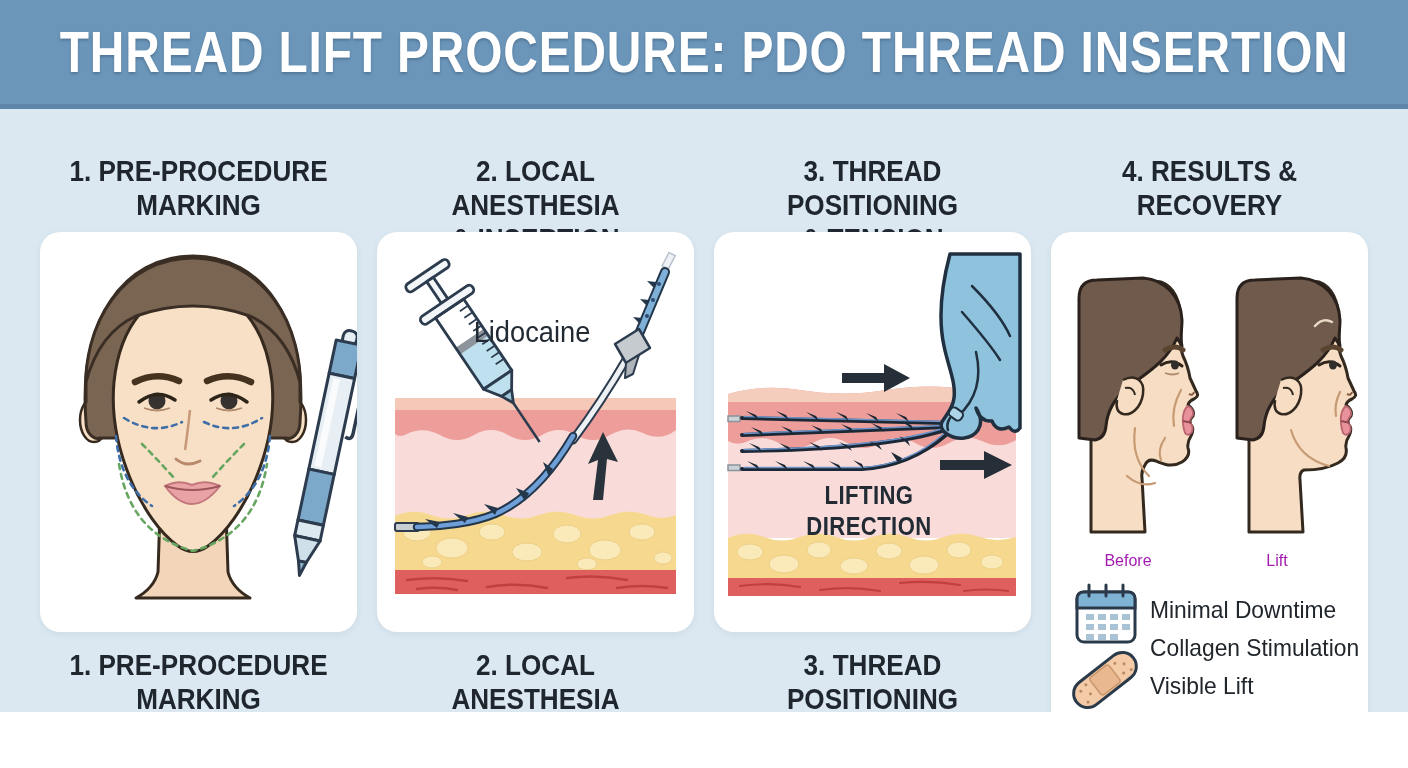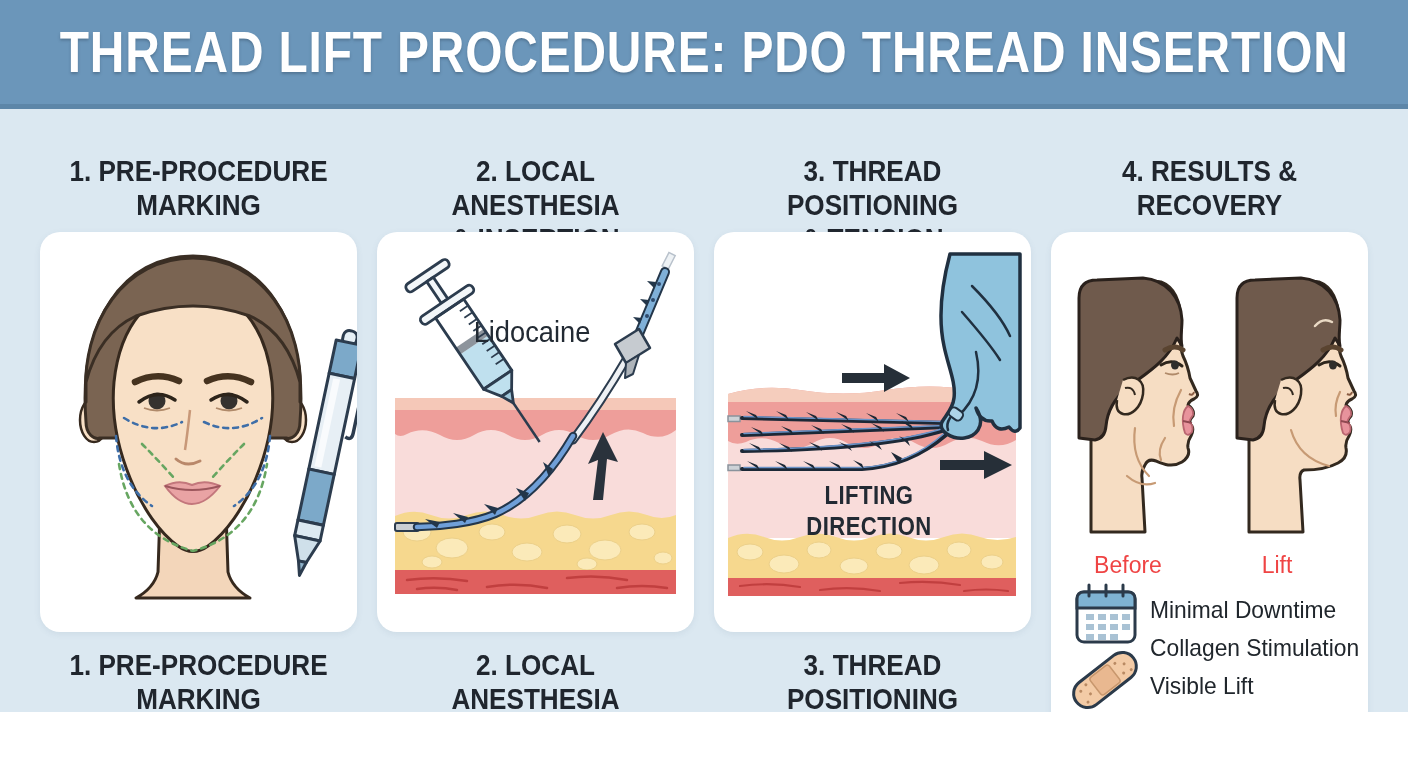--- a/index.html
+++ b/index.html
@@ -19,21 +19,21 @@
   
   .card{position:absolute;top:232px;width:317px;height:400px;background:#ffffff;border-radius:20px;
         box-shadow:0 2px 6px rgba(80,110,140,.10);}
   #card4{height:498px;}
   .card svg{position:absolute;left:0;top:0;}
 
   
   .ann{position:absolute;color:#222a33;}
   .lidocaine{left:80px;top:84px;width:150px;text-align:center;font-size:29px;font-weight:500;transform:scaleX(0.94);}
   .lifting{left:40px;top:248px;width:230px;text-align:center;font-size:26px;font-weight:bold;transform:scaleX(0.85);letter-spacing:.5px;}
-  .ba-label{position:absolute;top:320px;width:130px;text-align:center;font-size:23px;color:#ef4444;}
+  .ba-label{position:absolute;top:320px;width:130px;text-align:center;font-size:16px;color:#a21caf;}
   .benefit{position:absolute;left:99px;width:215px;font-size:24px;color:#20262c;transform-origin:left center;transform:scaleX(0.95);white-space:nowrap;}
 </style>
 </head>
 <body>
 
 <div id="stage">
 
   <div class="banner">
     <h1>THREAD LIFT PROCEDURE: PDO THREAD INSERTION</h1>
   </div>

